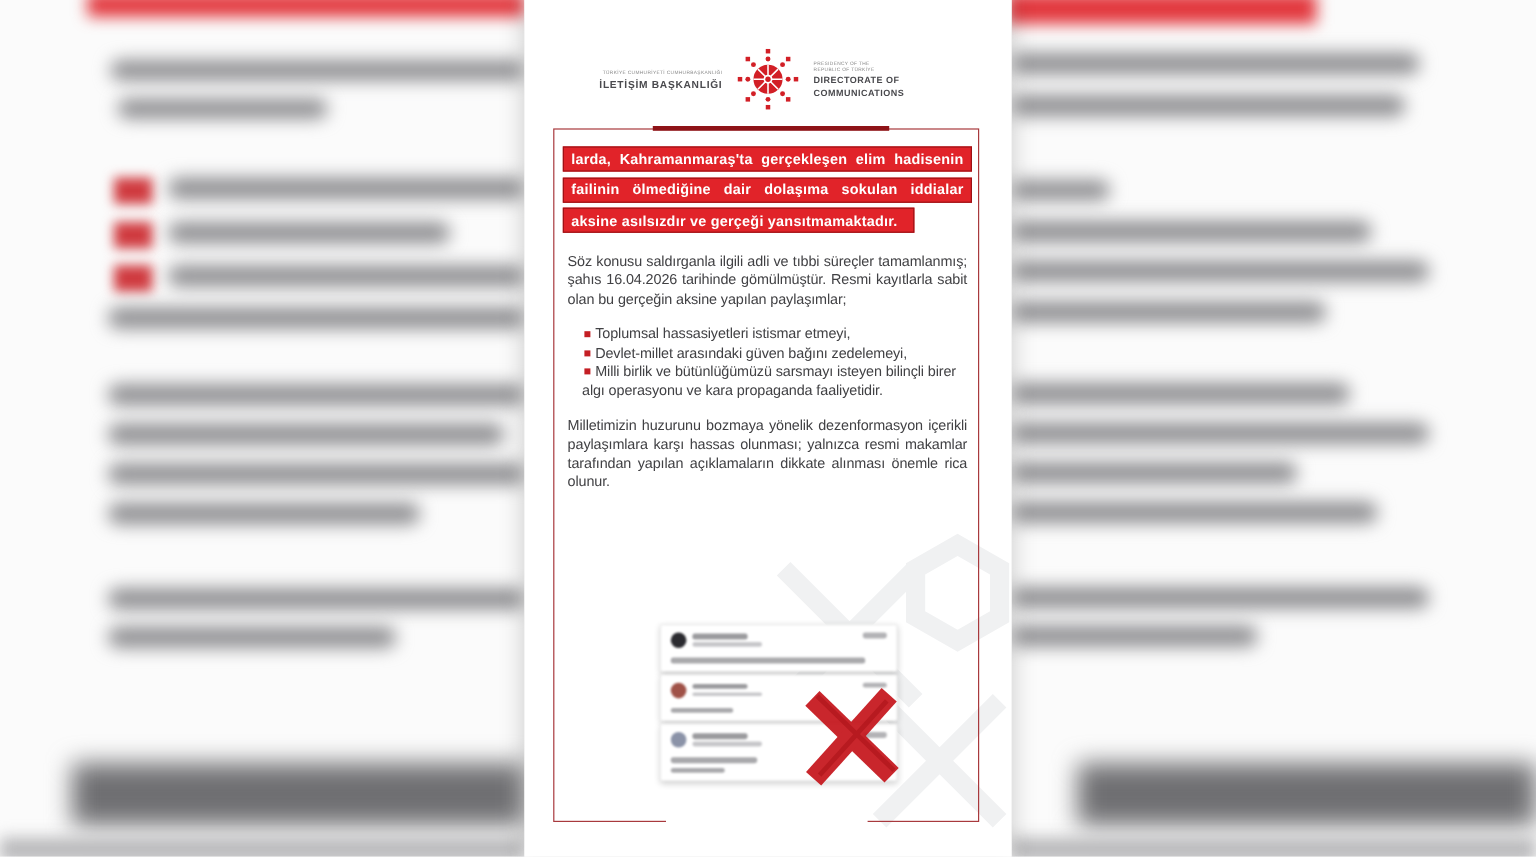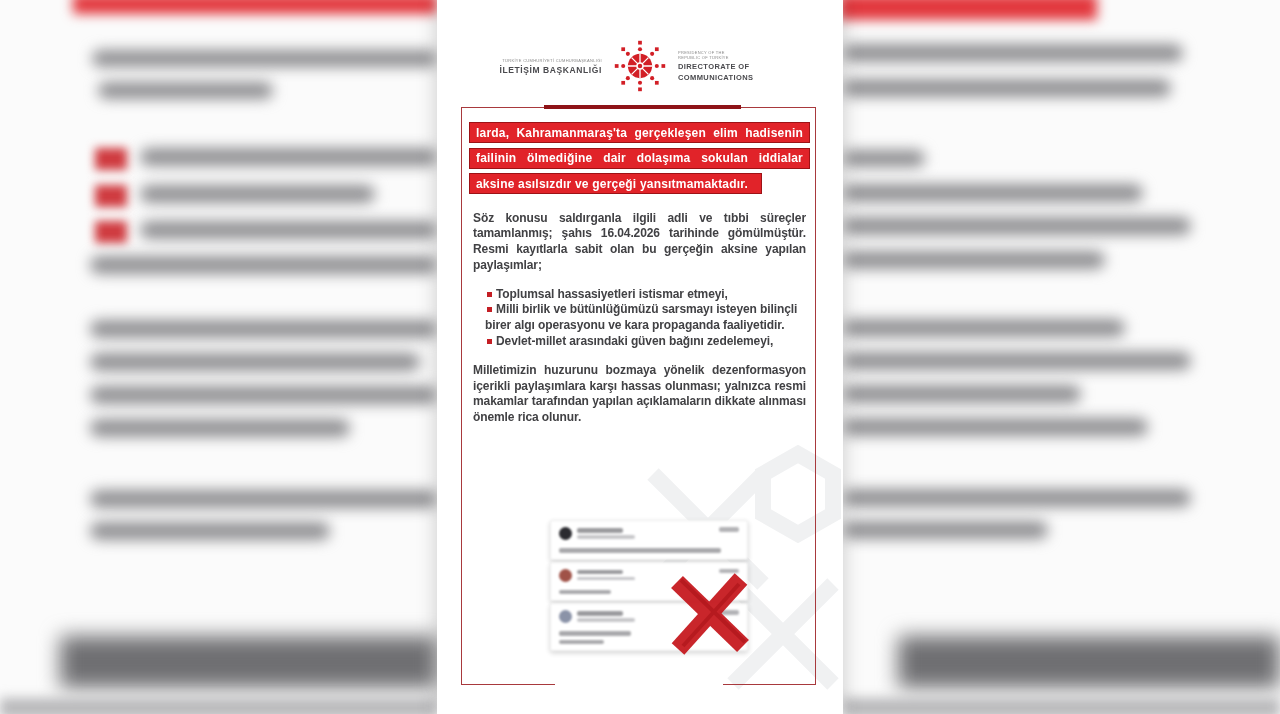--- a/index.html
+++ b/index.html
@@ -41,21 +41,21 @@
   .frame-botgap { position:absolute; left:50%; transform:translateX(-50%); bottom:-5px; width:168px; height:12px; background:#ffffff; }
 
   
   .headline { margin:14px 5px 0 7px; }
   .hbar { display:block; background:#e12329; border:1.5px solid #9e1216; color:#ffffff;
           font-weight:bold; font-size:12px; line-height:16px; padding:1.5px 6px;
           margin-bottom:4.5px; text-align:justify; text-align-last:justify; letter-spacing:.2px; }
   .hbar.last { width:86%; text-align-last:left; }
 
   
-  .bodytext { padding:12px 9px 0 11px; color:#414144; font-weight:bold; font-size:12px;
+  .bodytext { padding:12px 9px 0 11px; color:#414144; font-weight:normal; font-size:12px;
               line-height:15.8px; text-align:justify; letter-spacing:-.1px; }
   .para { margin-bottom:13px; }
   .bullets { margin-bottom:13px; }
   .bullet-item { text-align:left;margin-left:12px; }
   .bullet-sq { display:inline-block; width:5px; height:5px; background:#c41e24; margin:0 4px 1px 2px; }
 
   
   .posts { position:absolute; left:113px; top:520px; width:198px; }
   .post { position:relative; background:#ffffff; border:1px solid #ececec; border-radius:2px;
           box-shadow:0 2px 5px rgba(0,0,0,.18); margin-bottom:2px; padding:6px 8px; filter:blur(1.1px); }
@@ -178,22 +178,22 @@
       <div class="headline">
         <span class="hbar">larda, Kahramanmaraş'ta gerçekleşen elim hadisenin</span>
         <span class="hbar">failinin ölmediğine dair dolaşıma sokulan iddialar</span>
         <span class="hbar last">aksine asılsızdır ve gerçeği yansıtmamaktadır.</span>
       </div>
 
       <div class="bodytext">
         <div class="para">Söz konusu saldırganla ilgili adli ve tıbbi süreçler tamamlanmış; şahıs 16.04.2026 tarihinde gömülmüştür. Resmi kayıtlarla sabit olan bu gerçeğin aksine yapılan paylaşımlar;</div>
         <div class="bullets">
           <div class="bullet-item"><span class="bullet-sq"></span><span>Toplumsal hassasiyetleri istismar etmeyi,</span></div>
+          <div class="bullet-item"><span class="bullet-sq"></span><span>Devlet-millet arasındaki güven bağını zedelemeyi,</span></div>
           <div class="bullet-item"><span class="bullet-sq"></span><span>Milli birlik ve bütünlüğümüzü sarsmayı isteyen bilinçli birer algı operasyonu ve kara propaganda faaliyetidir.</span></div>
-          <div class="bullet-item"><span class="bullet-sq"></span><span>Devlet-millet arasındaki güven bağını zedelemeyi,</span></div>
         </div>
         <div class="para">Milletimizin huzurunu bozmaya yönelik dezenformasyon içerikli paylaşımlara karşı hassas olunması; yalnızca resmi makamlar tarafından yapılan açıklamaların dikkate alınması önemle rica olunur.</div>
       </div>
     </div>
 
     <div class="posts">
       <div class="post">
         <div class="post-head">
           <div class="avatar" style="background:#2b2b30"></div>
           <div class="meta">

